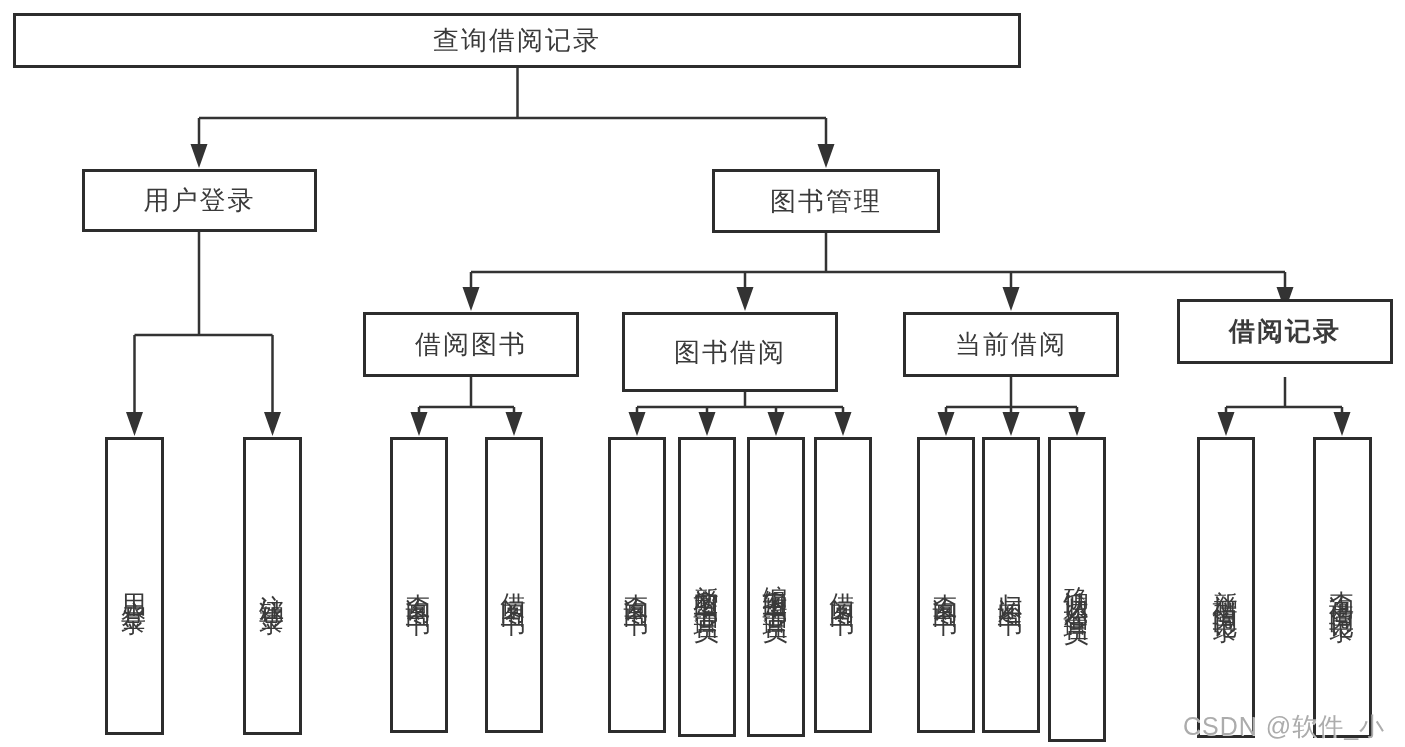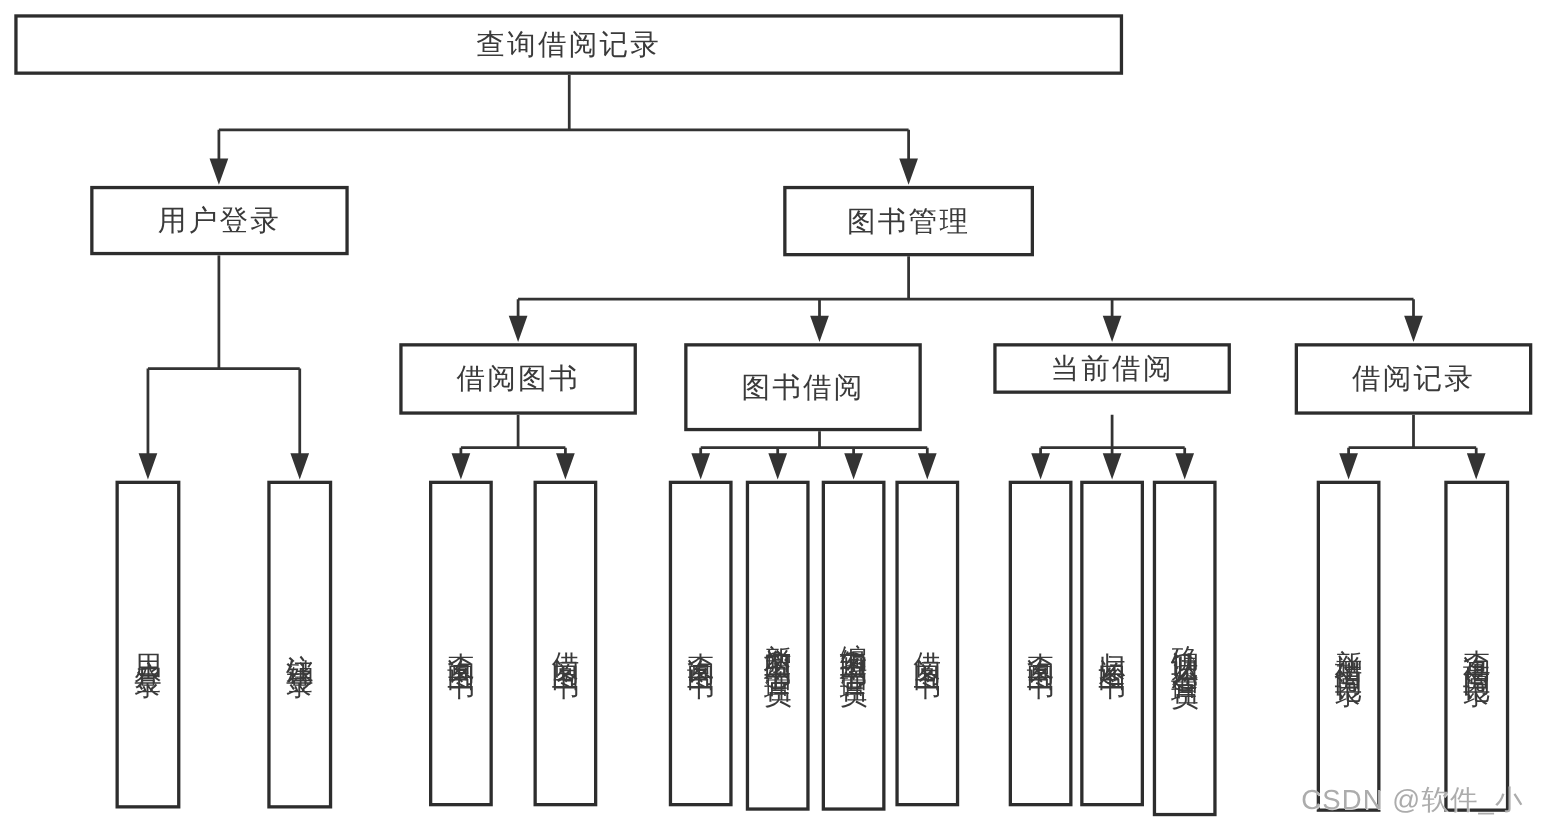--- a/index.html
+++ b/index.html
@@ -77,22 +77,22 @@
              M1226 436 l-8.5 -24 h17 Z  M1342 436 l-8.5 -24 h17 Z"></path>
   </svg>
 
   <div class="box hbox" style="left:13px; top:13px; width:1008px; height:55px;">查询借阅记录</div>
 
   <div class="box hbox" style="left:82px; top:169px; width:235px; height:63px;">用户登录</div>
   <div class="box hbox" style="left:712px; top:169px; width:228px; height:64px;">图书管理</div>
 
   <div class="box hbox" style="left:363px; top:312px; width:216px; height:65px;">借阅图书</div>
   <div class="box hbox" style="left:622px; top:312px; width:216px; height:80px;">图书借阅</div>
-  <div class="box hbox" style="left:903px; top:312px; width:216px; height:46px;">当前借阅</div>
-  <div class="box hbox" style="left:1177px; top:312px; width:216px; height:65px;">借阅记录</div>
+  <div class="box hbox" style="left:903px; top:312px; width:216px; height:65px;">当前借阅</div>
+  <div class="box hbox" style="left:1177px; top:299px; width:216px; height:65px;font-weight:bold;">借阅记录</div>
 
   <div class="box vbox" style="left:105px; width:59px; height:298px;">用户登录</div>
   <div class="box vbox" style="left:243px; width:59px; height:298px;">注销登录</div>
 
   <div class="box vbox" style="left:390px;">查询图书</div>
   <div class="box vbox" style="left:485px;">借阅图书</div>
 
   <div class="box vbox" style="left:608px;">查询图书</div>
   <div class="box vbox dense" style="left:678px; height:300px;">新增图书（管理员）</div>
   <div class="box vbox dense" style="left:747px; height:300px;">编辑图书（管理员）</div>

